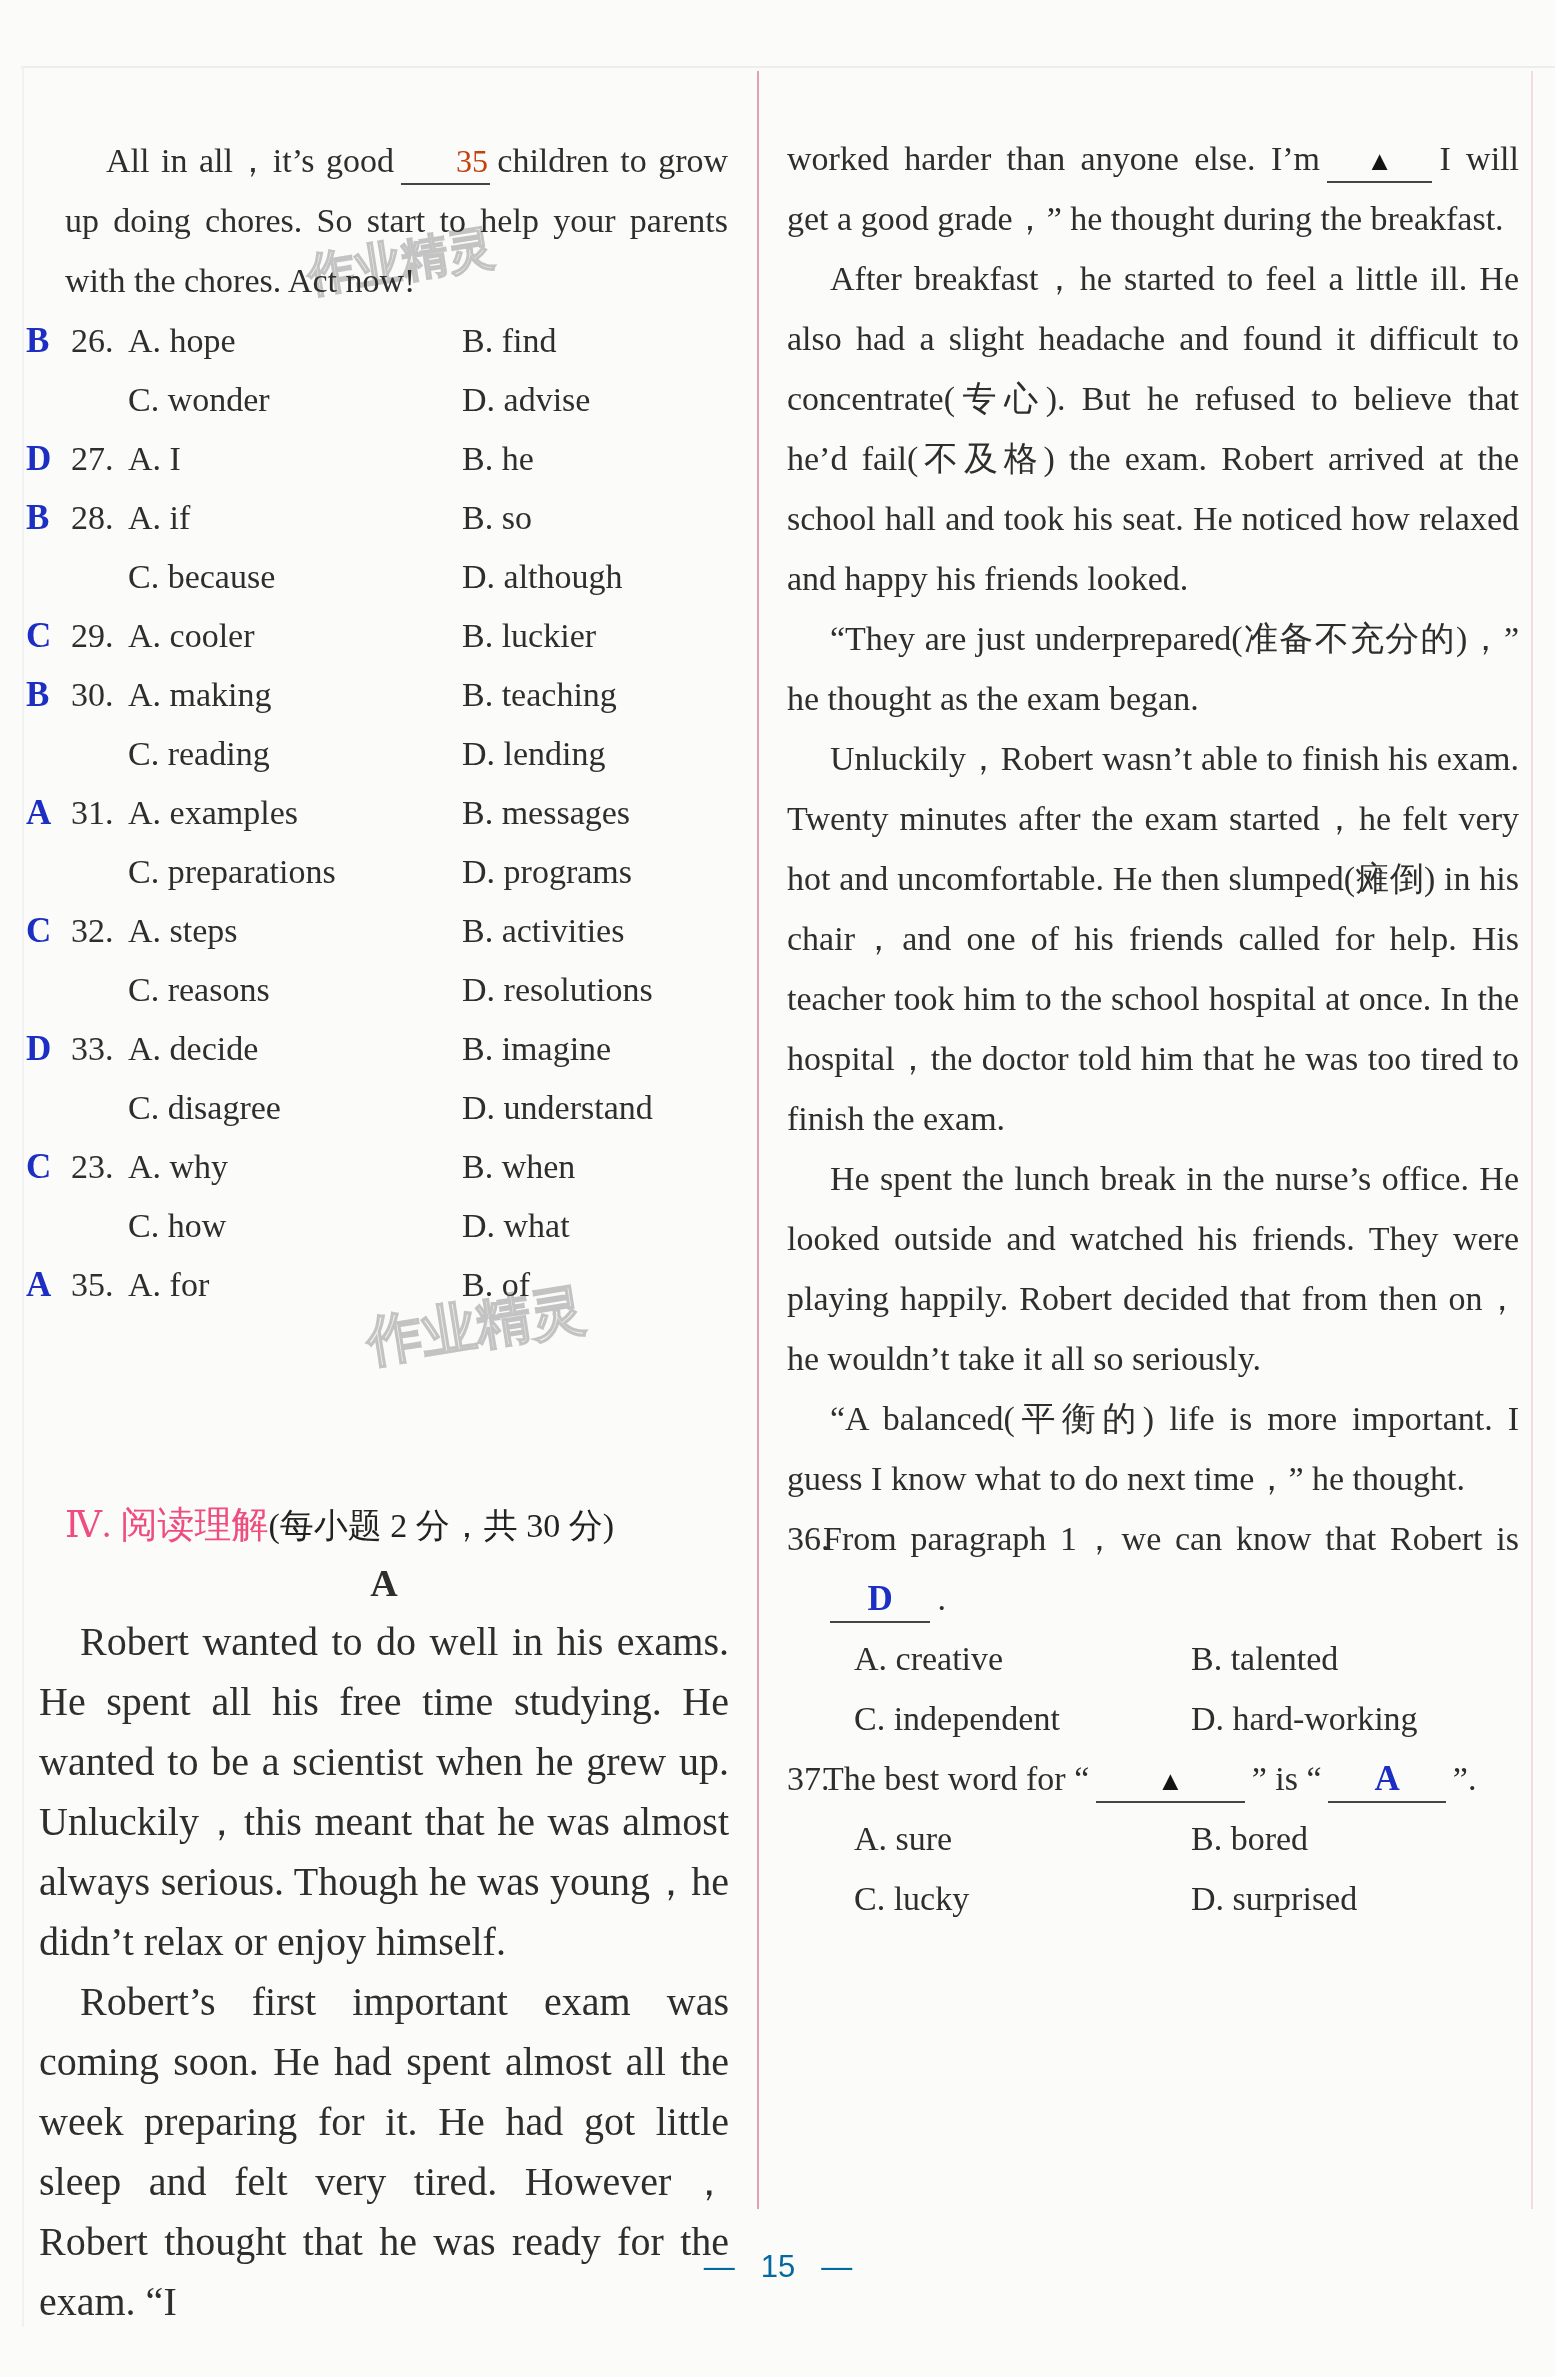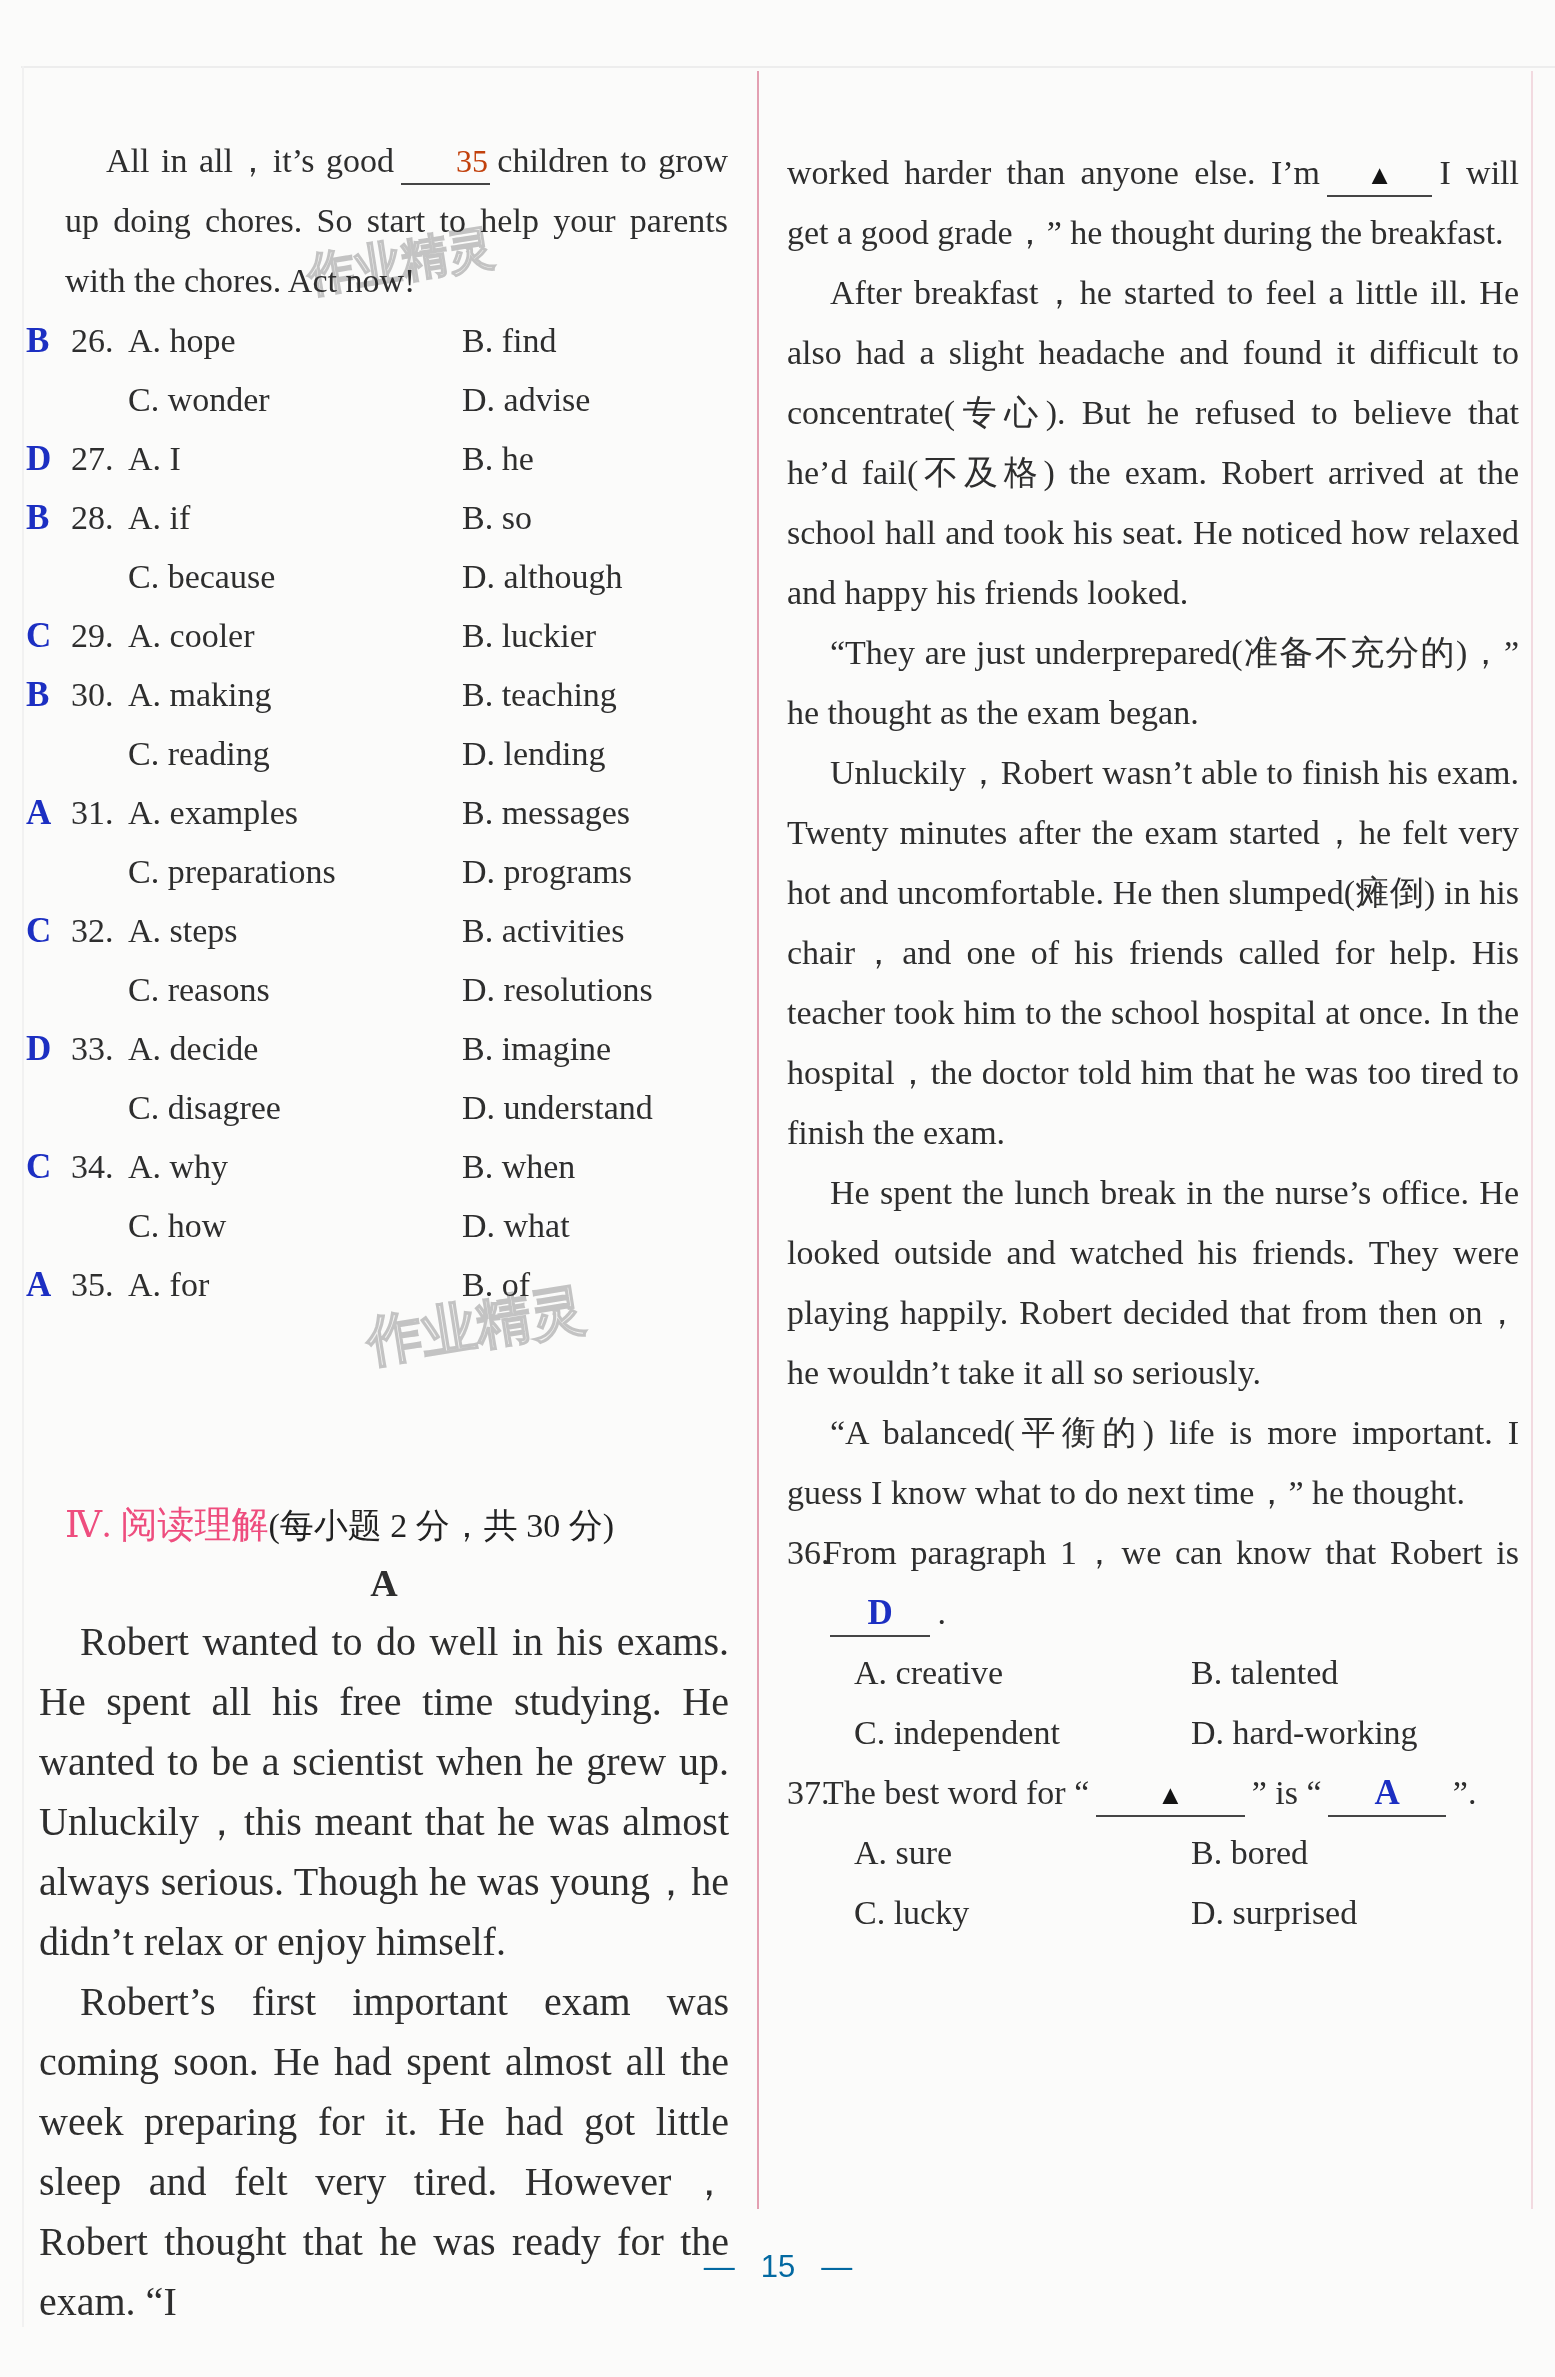--- a/index.html
+++ b/index.html
@@ -59,21 +59,21 @@
   #section-header .hd-black{color:#222;font-size:34px;}
 
   #passage-label{left:39px;top:1554px;width:690px;height:59px;line-height:59px;
     text-align:center;font-weight:700;font-size:38px;}
 
   
   #passage{left:39px;top:1612px;width:690px;font-size:40px;line-height:60px;text-align:justify;}
   #passage p{margin:0;text-indent:41px;}
 
   
-  #rc{left:787px;top:143px;width:732px;font-size:34px;line-height:60px;text-align:justify;}
+  #rc{left:787px;top:129px;width:732px;font-size:34px;line-height:60px;text-align:justify;}
   #rc p{margin:0;text-indent:43px;}
   #rc p.noindent{text-indent:0;}
 
   .rq{position:relative;padding-left:36px;}
   .rq .rq-num{position:absolute;left:0;top:0;line-height:60px;}
   .rq-opts{position:relative;height:60px;}
   .rq-opts span{position:absolute;top:0;line-height:60px;white-space:nowrap;}
   .rq-opt-a{left:67px;}
   .rq-opt-b{left:404px;}
 
@@ -162,21 +162,21 @@
       <span class="q-num">33.</span>
       <span class="opt-a">A. decide</span>
       <span class="opt-b">B. imagine</span>
     </div>
     <div class="qrow">
       <span class="opt-a">C. disagree</span>
       <span class="opt-b">D. understand</span>
     </div>
     <div class="qrow">
       <span class="q-ans">C</span>
-      <span class="q-num">34.</span>
+      <span class="q-num">23.</span>
       <span class="opt-a">A. why</span>
       <span class="opt-b">B. when</span>
     </div>
     <div class="qrow">
       <span class="opt-a">C. how</span>
       <span class="opt-b">D. what</span>
     </div>
     <div class="qrow">
       <span class="q-ans">A</span>
       <span class="q-num">35.</span>

